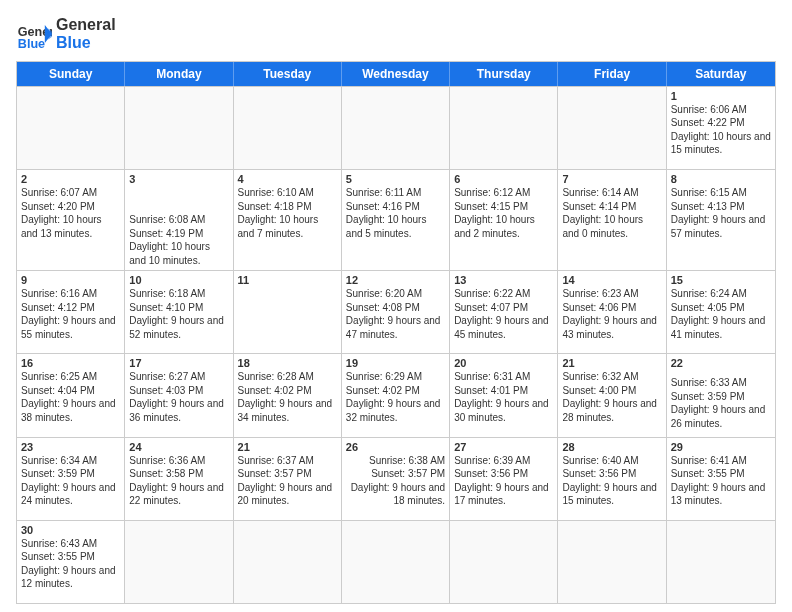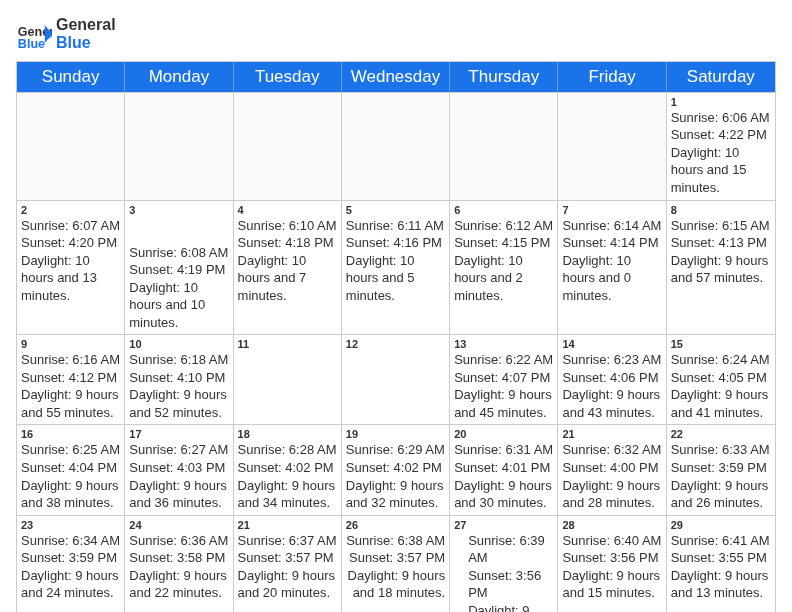--- a/index.html
+++ b/index.html
@@ -51,22 +51,22 @@
       flex-direction: column;
       border: 1px solid #ccc;
     }
     .cal-header {
       display: grid;
       grid-template-columns: repeat(7, 1fr);
       background: #1a73e8;
     }
     .cal-header-cell {
       color: #fff;
-      font-size: 17px;
-      font-weight: normal;
+      font-size: 12px;
+      font-weight: bold;
       padding: 5px 4px;
       text-align: center;
       border-right: 1px solid rgba(255,255,255,0.3);
     }
     .cal-header-cell:last-child { border-right: none; }
     .cal-body {
       flex: 1;
       display: flex;
       flex-direction: column;
     }
@@ -87,21 +87,21 @@
       min-height: 0;
     }
     .cal-cell:last-child { border-right: none; }
     .cal-cell.empty { background: #f9f9f9; }
     .day-number {
       font-size: 11px;
       font-weight: bold;
       margin-bottom: 1px;
     }
     .day-info {
-      font-size: 13px;
+      font-size: 10px;
       line-height: 1.35;
       color: #333;
     }
   </style>
 </head>
 <body>
 
 <div class="page">
   <div class="header">
     <div class="logo">
@@ -202,20 +202,23 @@
             <div class="day-number">10</div>
             <div class="day-info" style="white-space: pre-line;">Sunrise: 6:18 AM
 Sunset: 4:10 PM
 Daylight: 9 hours and 52 minutes.</div>
           </div>
           <div class="cal-cell">
             <div class="day-number">11</div>
           </div>
           <div class="cal-cell">
             <div class="day-number">12</div>
+            <div class="day-info" style="white-space: pre-line;">Sunrise: 6:20 AM
+Sunset: 4:08 PM
+Daylight: 9 hours and 47 minutes.</div>
           </div>
           <div class="cal-cell">
             <div class="day-number">13</div>
             <div class="day-info" style="white-space: pre-line;">Sunrise: 6:22 AM
 Sunset: 4:07 PM
 Daylight: 9 hours and 45 minutes.</div>
           </div>
           <div class="cal-cell">
             <div class="day-number">14</div>
             <div class="day-info" style="white-space: pre-line;">Sunrise: 6:23 AM
@@ -261,21 +264,21 @@
 Daylight: 9 hours and 30 minutes.</div>
           </div>
           <div class="cal-cell">
             <div class="day-number">21</div>
             <div class="day-info" style="white-space: pre-line;">Sunrise: 6:32 AM
 Sunset: 4:00 PM
 Daylight: 9 hours and 28 minutes.</div>
           </div>
           <div class="cal-cell">
             <div class="day-number">22</div>
-            <div class="day-info" style="white-space: pre-line;">Sunrise: 6:33 AM
+            <div class="day-info" style="white-space: pre-line; margin-top: 6px;">Sunrise: 6:33 AM
 Sunset: 3:59 PM
 Daylight: 9 hours and 26 minutes.</div>
           </div>
         </div>
         <div class="cal-row">
           <div class="cal-cell">
             <div class="day-number">23</div>
             <div class="day-info" style="white-space: pre-line;">Sunrise: 6:34 AM
 Sunset: 3:59 PM
 Daylight: 9 hours and 24 minutes.</div>
@@ -293,21 +296,21 @@
 Daylight: 9 hours and 20 minutes.</div>
           </div>
           <div class="cal-cell">
             <div class="day-number">26</div>
             <div class="day-info" style="white-space: pre-line; text-align: right;">Sunrise: 6:38 AM
 Sunset: 3:57 PM
 Daylight: 9 hours and 18 minutes.</div>
           </div>
           <div class="cal-cell">
             <div class="day-number">27</div>
-            <div class="day-info" style="white-space: pre-line; margin-left: 14px;">Sunrise: 6:39 AM
+            <div class="day-info" style="white-space: pre-line;">Sunrise: 6:39 AM
 Sunset: 3:56 PM
 Daylight: 9 hours and 17 minutes.</div>
           </div>
           <div class="cal-cell">
             <div class="day-number">28</div>
             <div class="day-info" style="white-space: pre-line;">Sunrise: 6:40 AM
 Sunset: 3:56 PM
 Daylight: 9 hours and 15 minutes.</div>
           </div>
           <div class="cal-cell">

